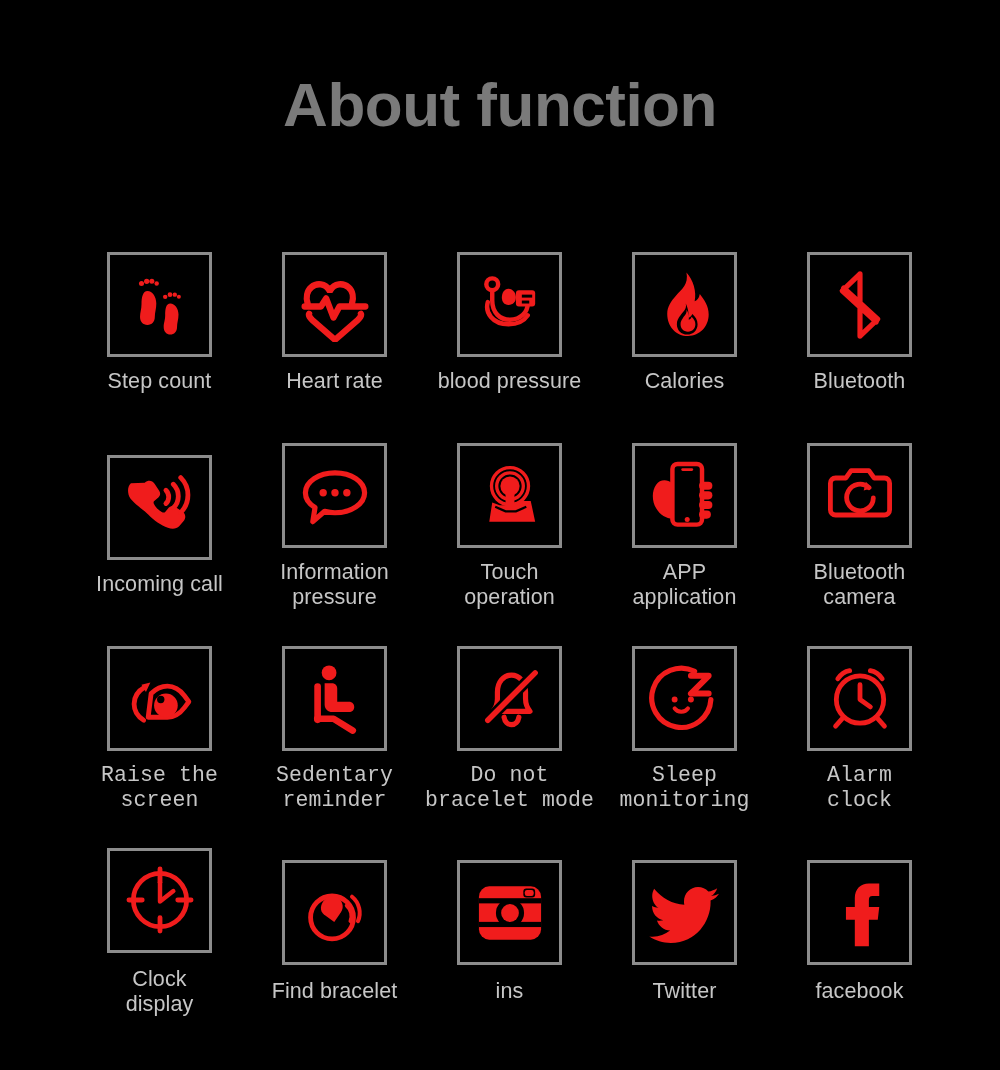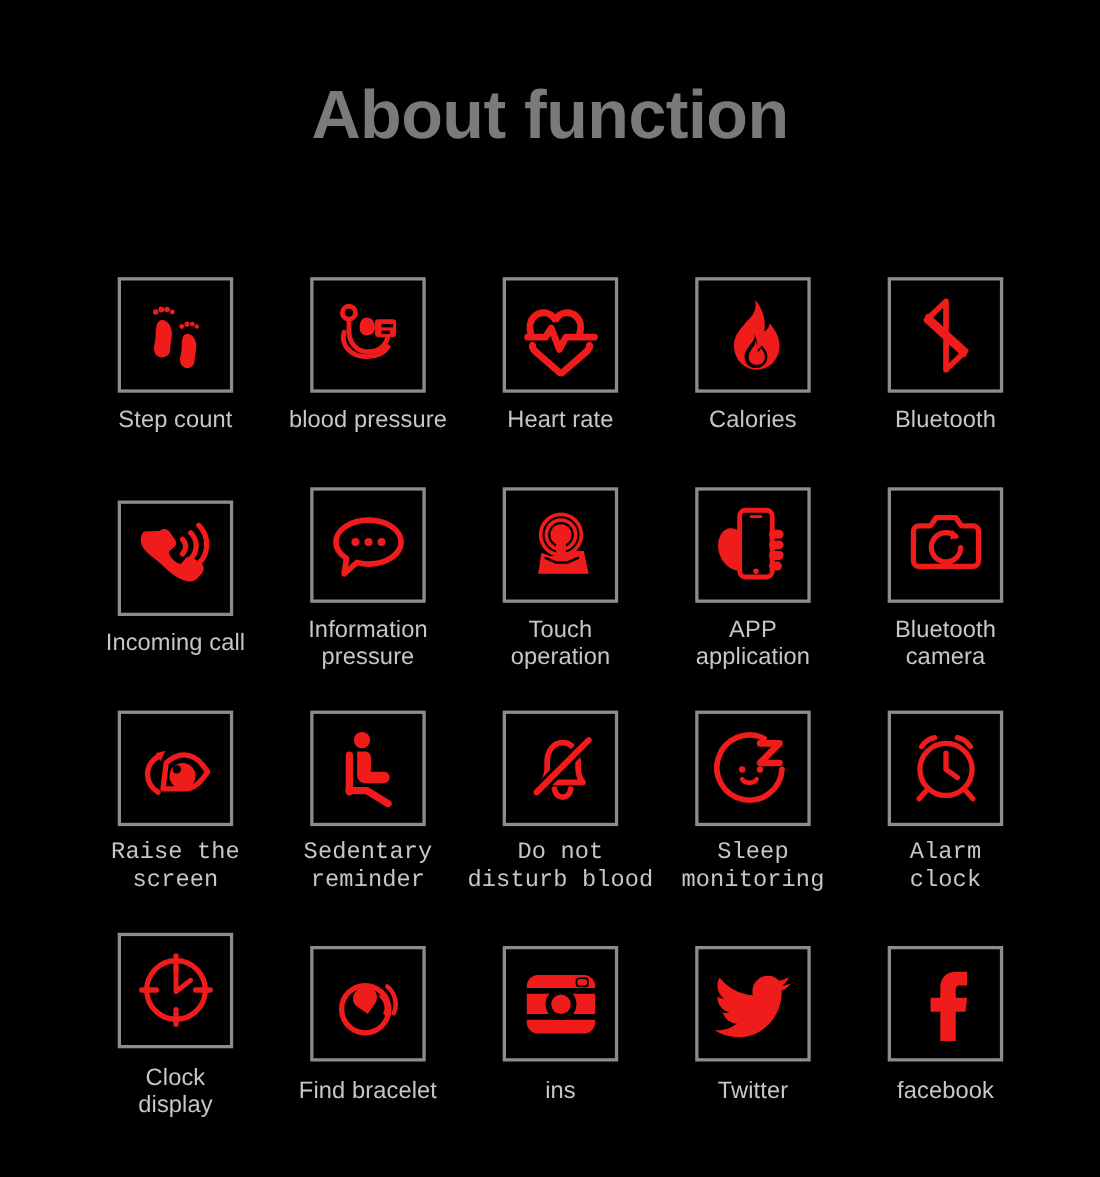--- a/index.html
+++ b/index.html
@@ -104,43 +104,43 @@
               <circle cx="75.5" cy="39" r="2.7"></circle>
           </g>
         </svg>
       </div>
       <div class="cell-label">Step count</div>
     </div>
 
     <div class="cell">
       <div class="icon-box">
         <svg viewBox="0 0 100 100">
+          <path d="M13 48c-2.5-8-1-17 5-22 7.5-6.5 19-5 24 3.5h2c5-8.5 16.5-10 24-3.5 6 5 7.5 14 5 22" fill="none" stroke="#f01c1c" stroke-width="8.5" stroke-linecap="round"></path>
+          <path d="M15 62c-1 2 1 5 4 8l31 27 31-27c3-3 5-6 4-8" fill="none" stroke="#f01c1c" stroke-width="8.5" stroke-linecap="round" stroke-linejoin="round"></path>
+          <path d="M9 52h22l7-11 10 26 8-15h35" fill="none" stroke="#f01c1c" stroke-width="8.5" stroke-linecap="round" stroke-linejoin="round"></path>
+        </svg>
+      </div>
+      <div class="cell-label">Heart rate</div>
+    </div>
+
+    <div class="cell">
+      <div class="icon-box">
+        <svg viewBox="0 0 100 100">
           <g fill="none" stroke="#f01c1c" stroke-width="6">
             <circle cx="26" cy="22" r="8"></circle>
             <path d="M26 30v14c0 16 10 26 24 26s24-10 24-22" stroke-linecap="round"></path>
             <path d="M20 46c-4 14 6 30 28 30 14 0 22-6 26-12" stroke-linecap="round"></path>
           </g>
           <path d="M48 28c6 0 10 6 10 12s-4 10-10 10-9-4-9-10 3-12 9-12z" fill="#f01c1c"></path>
           <rect x="58" y="30" width="26" height="22" rx="4" fill="#f01c1c"></rect>
           <rect x="66" y="36" width="14" height="4" fill="#000"></rect>
           <rect x="66" y="44" width="10" height="4" fill="#000"></rect>
         </svg>
       </div>
       <div class="cell-label">blood pressure</div>
-    </div>
-
-    <div class="cell">
-      <div class="icon-box">
-        <svg viewBox="0 0 100 100">
-          <path d="M13 48c-2.5-8-1-17 5-22 7.5-6.5 19-5 24 3.5h2c5-8.5 16.5-10 24-3.5 6 5 7.5 14 5 22" fill="none" stroke="#f01c1c" stroke-width="8.5" stroke-linecap="round"></path>
-          <path d="M15 62c-1 2 1 5 4 8l31 27 31-27c3-3 5-6 4-8" fill="none" stroke="#f01c1c" stroke-width="8.5" stroke-linecap="round" stroke-linejoin="round"></path>
-          <path d="M9 52h22l7-11 10 26 8-15h35" fill="none" stroke="#f01c1c" stroke-width="8.5" stroke-linecap="round" stroke-linejoin="round"></path>
-        </svg>
-      </div>
-      <div class="cell-label">Heart rate</div>
     </div>
 
     <div class="cell">
       <div class="icon-box">
         <svg viewBox="0 0 100 100">
           <path d="M52 6c3 16-6 22-14 31-7 8-12 15-12 25 0 17 12 30 28 30s28-13 28-29c0-12-6-20-12-28-1 6-4 9-7 10 3-13-2-29-11-39z" fill="#f01c1c"></path>
           <path d="M51 48c2 8-4 11-7 16-3 4-5 7-5 12 0 8 6 14 14 14s14-6 14-14c0-6-3-10-7-14-2 4-4 5-6 5 2-7-1-15-3-19z" fill="#000"></path>
           <path d="M52 56c1 6-3 8-5 12-2 3-3 5-3 8 0 6 4 10 10 10s10-4 10-10c0-4-2-7-5-10-1 3-3 4-4 4 1-5-1-11-3-14z" fill="#f01c1c"></path>
         </svg>
       </div>
@@ -262,21 +262,21 @@
     <div class="cell">
       <div class="icon-box">
         <svg viewBox="0 0 100 100">
           <path d="M27 68c4-5 6-10 6-17v-9c0-13 8-23 19-23s19 10 19 23v9c0 7 2 12 6 17z" fill="none" stroke="#f01c1c" stroke-width="7" stroke-linejoin="round"></path>
           <path d="M42 76c1 6 5 10 10 10s9-4 10-10" fill="none" stroke="#f01c1c" stroke-width="7" stroke-linecap="round"></path>
           <line x1="20" y1="80" x2="84" y2="16" stroke="#000" stroke-width="15"></line>
           <line x1="20" y1="80" x2="84" y2="16" stroke="#f01c1c" stroke-width="7.5" stroke-linecap="round"></line>
         </svg>
       </div>
       <div class="cell-label">Do not
-disturb blood</div>
+bracelet mode</div>
     </div>
 
     <div class="cell">
       <div class="icon-box">
         <svg viewBox="0 0 100 100">
           <path d="M63 14A40 40 0 1 0 85 52" fill="none" stroke="#f01c1c" stroke-width="7" stroke-linecap="round"></path>
           <path d="M58 20h24L58 44h24" fill="none" stroke="#f01c1c" stroke-width="8" stroke-linecap="round" stroke-linejoin="round"></path>
           <g fill="#f01c1c">
             <circle cx="36" cy="52" r="4"></circle>
             <circle cx="58" cy="52" r="4"></circle>

